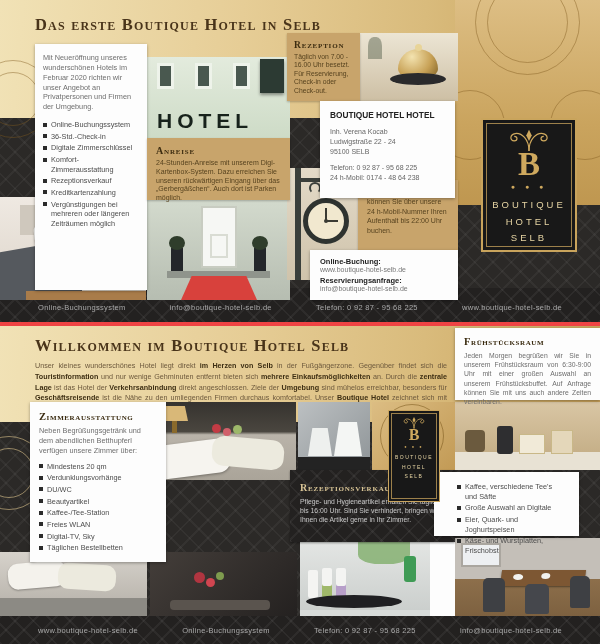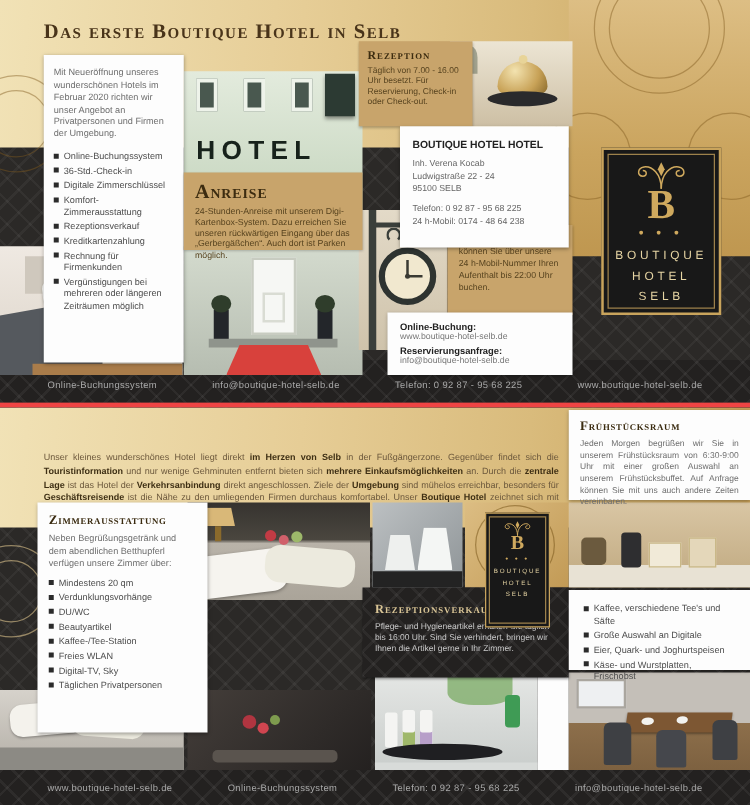--- a/index.html
+++ b/index.html
@@ -22,21 +22,21 @@
         repeating-linear-gradient(-45deg, rgba(255,255,255,.05) 0 2px, transparent 2px 13px);}
   .goldband{background:linear-gradient(95deg,var(--band_light) 0%,#e6cd96 40%,#d9bb7c 70%,var(--band_deep) 100%);}
   .goldcol{background:linear-gradient(180deg,#ddbe84,#caa45e 60%,#bf9750);}
   .ring{position:absolute; border:1px solid rgba(128,92,30,.45); border-radius:50%;}
   .ringlight{position:absolute; border:1px solid rgba(236,210,150,.55); border-radius:50%;}
   .ptitle{font-family:"Liberation Serif", serif; font-variant:small-caps; font-weight:600;
           font-size:16.5px; letter-spacing:1.2px; color:#49341a; white-space:nowrap;}
   .card{background:#fdfdfd; box-shadow:0 1px 3px rgba(0,0,0,.35);}
   .tan{background:var(--tan); box-shadow:0 1px 2px rgba(0,0,0,.25);}
   .h-tan{font-family:"Liberation Serif", serif; font-variant:small-caps; font-weight:700;
-         font-size:16px; letter-spacing:.8px; color:#3c2c10; margin-bottom:3px;}
+         font-size:10px; letter-spacing:.8px; color:#3c2c10; margin-bottom:3px;}
   .h-card{font-family:"Liberation Serif", serif; font-variant:small-caps; font-weight:700;
           font-size:10.5px; letter-spacing:.6px; color:#3a2b10; margin-bottom:4px;}
   .t-tan{font-size:7px; line-height:1.25; color:#57431f;}
   .t-card{font-size:7.3px; line-height:1.35; color:#6e6e6e;}
   .blt{list-style:none;}
   .blt li{display:flex; align-items:flex-start; gap:4px; margin:2.2px 0; font-size:7.3px; line-height:1.3; color:#4d4d4d;}
   .sq{flex:0 0 auto; width:4px; height:4px; background:#2b2b2b; margin-top:2.5px;}
   .photo{position:absolute; overflow:hidden;}
   .logo{background:#181818; border:2px solid var(--gold); text-align:center;}
   .logo .inb{position:absolute; inset:3px; border:1px solid rgba(201,164,92,.75); pointer-events:none;}
@@ -90,24 +90,20 @@
           <li>
             <i class="sq"></i>
             <span>Rezeptionsverkauf</span>
           </li>
           <li>
             <i class="sq"></i>
             <span>Kreditkartenzahlung</span>
           </li>
           <li>
             <i class="sq"></i>
-            <span>Rechnung für Firmenkunden</span>
-          </li>
-          <li>
-            <i class="sq"></i>
             <span>Vergünstigungen bei mehreren oder längeren Zeiträumen möglich</span>
           </li>
         </ul>
     </div>
 
     <div class="photo" style="left:147px; top:57px; width:143px; height:140px; background:linear-gradient(180deg,#e3ebdd,#c9d8c2 70%,#bccab5); z-index:1;" title="Hotel facade with HOTEL sign">
       <div class="abs" style="left:10px; top:6px; width:17px; height:26px; background:#49584f; border:3px solid #eef3ea;"></div>
       <div class="abs" style="left:48px; top:6px; width:17px; height:26px; background:#49584f; border:3px solid #eef3ea;"></div>
       <div class="abs" style="left:86px; top:6px; width:17px; height:26px; background:#49584f; border:3px solid #eef3ea;"></div>
       <div class="abs" style="right:6px; top:2px; width:24px; height:34px; background:#2c3a33; box-shadow:0 2px 3px rgba(0,0,0,.4);"></div>
@@ -137,21 +133,21 @@
     <div class="photo" style="left:0; top:197px; width:146px; height:103px; background:linear-gradient(180deg,#efe9e2,#dcd4c9); z-index:1;" title="Hotel room with bed">
       <div class="abs" style="left:20px; top:8px; right:8px; height:30px; background:#cfc8bd;"></div>
       <div class="abs" style="left:34px; top:26px; width:42px; height:20px; background:#fafaf7; border-radius:6px; transform:rotate(-6deg); box-shadow:0 1px 2px rgba(0,0,0,.2);"></div>
       <div class="abs" style="left:74px; top:28px; width:42px; height:20px; background:#eceade; border-radius:6px; transform:rotate(4deg);"></div>
       <div class="abs" style="right:0; bottom:10px; width:96px; height:42px; background:#f4f1ea; border-radius:8px;"></div>
       <div class="abs" style="left:-10px; bottom:-6px; width:92px; height:60px; background:#55595e; transform:skewY(-10deg);"></div>
       <div class="abs" style="left:58px; bottom:44px; width:8px; height:8px; background:#b03540; border-radius:50%;"></div>
       <div class="abs" style="right:0; bottom:0; width:120px; height:9px; background:#a97c4a;"></div>
     </div>
 
-    <div class="abs tan" style="left:287px; top:33px; width:91px; height:68px; padding:7px 7px; z-index:2;">
+    <div class="abs tan" style="left:287px; top:33px; width:73px; height:68px; padding:7px 7px; z-index:2;">
       <div class="h-tan" style="font-size:9.5px;">Rezeption</div>
       <p class="t-tan" style="font-size:6.8px;">Täglich von 7.00 - 16.00 Uhr besetzt. Für Reservierung, Check-in oder Check-out.</p>
     </div>
 
     <div class="photo" style="left:360px; top:33px; width:98px; height:68px; background:linear-gradient(180deg,#ece5d4,#cdbfa4); z-index:1;" title="Golden reception bell">
       <div class="abs" style="left:8px; top:4px; width:14px; height:22px; background:#5c6652; border-radius:40% 40% 0 0; opacity:.5;"></div>
       <div class="abs" style="left:38px; top:16px; width:40px; height:26px; background:radial-gradient(circle at 35% 30%, #f3e3b0, #c8a257 60%, #8a6a2c); border-radius:20px 20px 6px 6px;"></div>
       <div class="abs" style="left:55px; top:11px; width:7px; height:7px; background:#e8d498; border-radius:50%;"></div>
       <div class="abs" style="left:30px; top:40px; width:56px; height:12px; background:#2a2a2c; border-radius:50%;"></div>
     </div>
@@ -212,24 +208,25 @@
         <span>www.boutique-hotel-selb.de</span>
       </div>
   </section>
 
   <section class="panel zig" style="top:326px; height:318px;">
 
     <div class="abs goldband" style="left:0; top:0; width:600px; height:96px;"></div>
     <div class="ringlight" style="left:-28px; top:110px; width:74px; height:74px;"></div>
     <div class="ringlight" style="left:-16px; top:122px; width:50px; height:50px;"></div>
 
+    <h1 class="abs ptitle" style="left:35px; top:10px;">Willkommen im Boutique Hotel Selb</h1>
 
     <p class="abs" style="left:35px; top:35px; width:412px; font-size:7.2px; line-height:1.5; color:#6c583c; text-align:justify;"><span>Unser kleines wunderschönes Hotel liegt direkt </span><b>im Herzen von Selb</b><span> in der Fußgängerzone. Gegenüber findet sich die </span><b>Touristinformation</b><span> und nur wenige Gehminuten entfernt bieten sich </span><b>mehrere Einkaufsmöglichkeiten</b><span> an. Durch die </span><b>zentrale Lage</b><span> ist das Hotel der </span><b>Verkehrsanbindung</b><span> direkt angeschlossen. Ziele der </span><b>Umgebung</b><span> sind mühelos erreichbar, besonders für </span><b>Geschäftsreisende</b><span> ist die Nähe zu den umliegenden Firmen durchaus komfortabel. Unser </span><b>Boutique Hotel</b><span> zeichnet sich mit einer ganz </span><b>persönlichen Note</b><span> aus, die Sie während Ihres Aufenthaltes begleitet.</span></p>
 
-    <div class="abs card" style="left:30px; top:76px; width:136px; height:184px; padding:9px 9px; z-index:2;">
+    <div class="abs card" style="left:30px; top:76px; width:136px; height:160px; padding:9px 9px; z-index:2;">
       <div class="h-card">Zimmerausstattung</div>
       <p class="t-card" style="margin-bottom:6px;">Neben Begrüßungsgetränk und dem abendlichen Betthupferl verfügen unsere Zimmer über:</p>
       <ul class="blt">
           <li>
             <i class="sq"></i>
             <span>Mindestens 20 qm</span>
           </li>
           <li>
             <i class="sq"></i>
             <span>Verdunklungsvorhänge</span>
@@ -249,21 +246,21 @@
           <li>
             <i class="sq"></i>
             <span>Freies WLAN</span>
           </li>
           <li>
             <i class="sq"></i>
             <span>Digital-TV, Sky</span>
           </li>
           <li>
             <i class="sq"></i>
-            <span>Täglichen Privatpersonen</span>
+            <span>Täglichen Bestellbetten</span>
           </li>
         </ul>
     </div>
 
     <div class="photo" style="left:150px; top:76px; width:146px; height:78px; background:linear-gradient(180deg,#36332f 0%,#4a463f 38%,#b9b3a9 42%,#aaa499 100%); z-index:1;" title="Pillows with roses and bedside lamp">
       <div class="abs" style="left:12px; top:4px; width:26px; height:15px; background:#d9b878; clip-path:polygon(12% 0,88% 0,100% 100%,0 100%);"></div>
       <div class="abs" style="left:22px; top:19px; width:5px; height:12px; background:#8a6a2c;"></div>
       <div class="abs" style="left:62px; top:22px; width:9px; height:9px; background:#c23b44; border-radius:50%;"></div>
       <div class="abs" style="left:73px; top:26px; width:8px; height:8px; background:#d0606a; border-radius:50%;"></div>
       <div class="abs" style="left:83px; top:23px; width:9px; height:9px; background:#9db86a; border-radius:50%;"></div>
@@ -311,21 +308,21 @@
     </div>
 
     <div class="photo" style="left:455px; top:76px; width:145px; height:68px; background:linear-gradient(180deg,#d9c6a4,#bfa87f); z-index:1;" title="Breakfast buffet">
       <div class="abs" style="left:0; bottom:0; width:100%; height:18px; background:#e8e2d4;"></div>
       <div class="abs" style="left:42px; bottom:16px; width:16px; height:28px; background:#2e2e30; border-radius:3px;"></div>
       <div class="abs" style="left:64px; bottom:16px; width:26px; height:20px; background:#f1ead8; border:1px solid #c9b astratto88; border:1px solid #c9b888;"></div>
       <div class="abs" style="left:96px; bottom:16px; width:22px; height:24px; background:#e4d7ba; border:1px solid #c9b888;"></div>
       <div class="abs" style="left:10px; bottom:18px; width:20px; height:22px; background:#6b5a3e; border-radius:4px;"></div>
     </div>
 
-    <div class="abs card" style="left:455px; top:146px; width:145px; height:64px; padding:8px 12px; z-index:2;">
+    <div class="abs card" style="left:434px; top:146px; width:145px; height:64px; padding:8px 23px; z-index:2;">
       <ul class="blt" style="font-size:7px;">
           <li>
             <i class="sq"></i>
             <span>Kaffee, verschiedene Tee's und Säfte</span>
           </li>
           <li>
             <i class="sq"></i>
             <span>Große Auswahl an Digitale</span>
           </li>
           <li>

